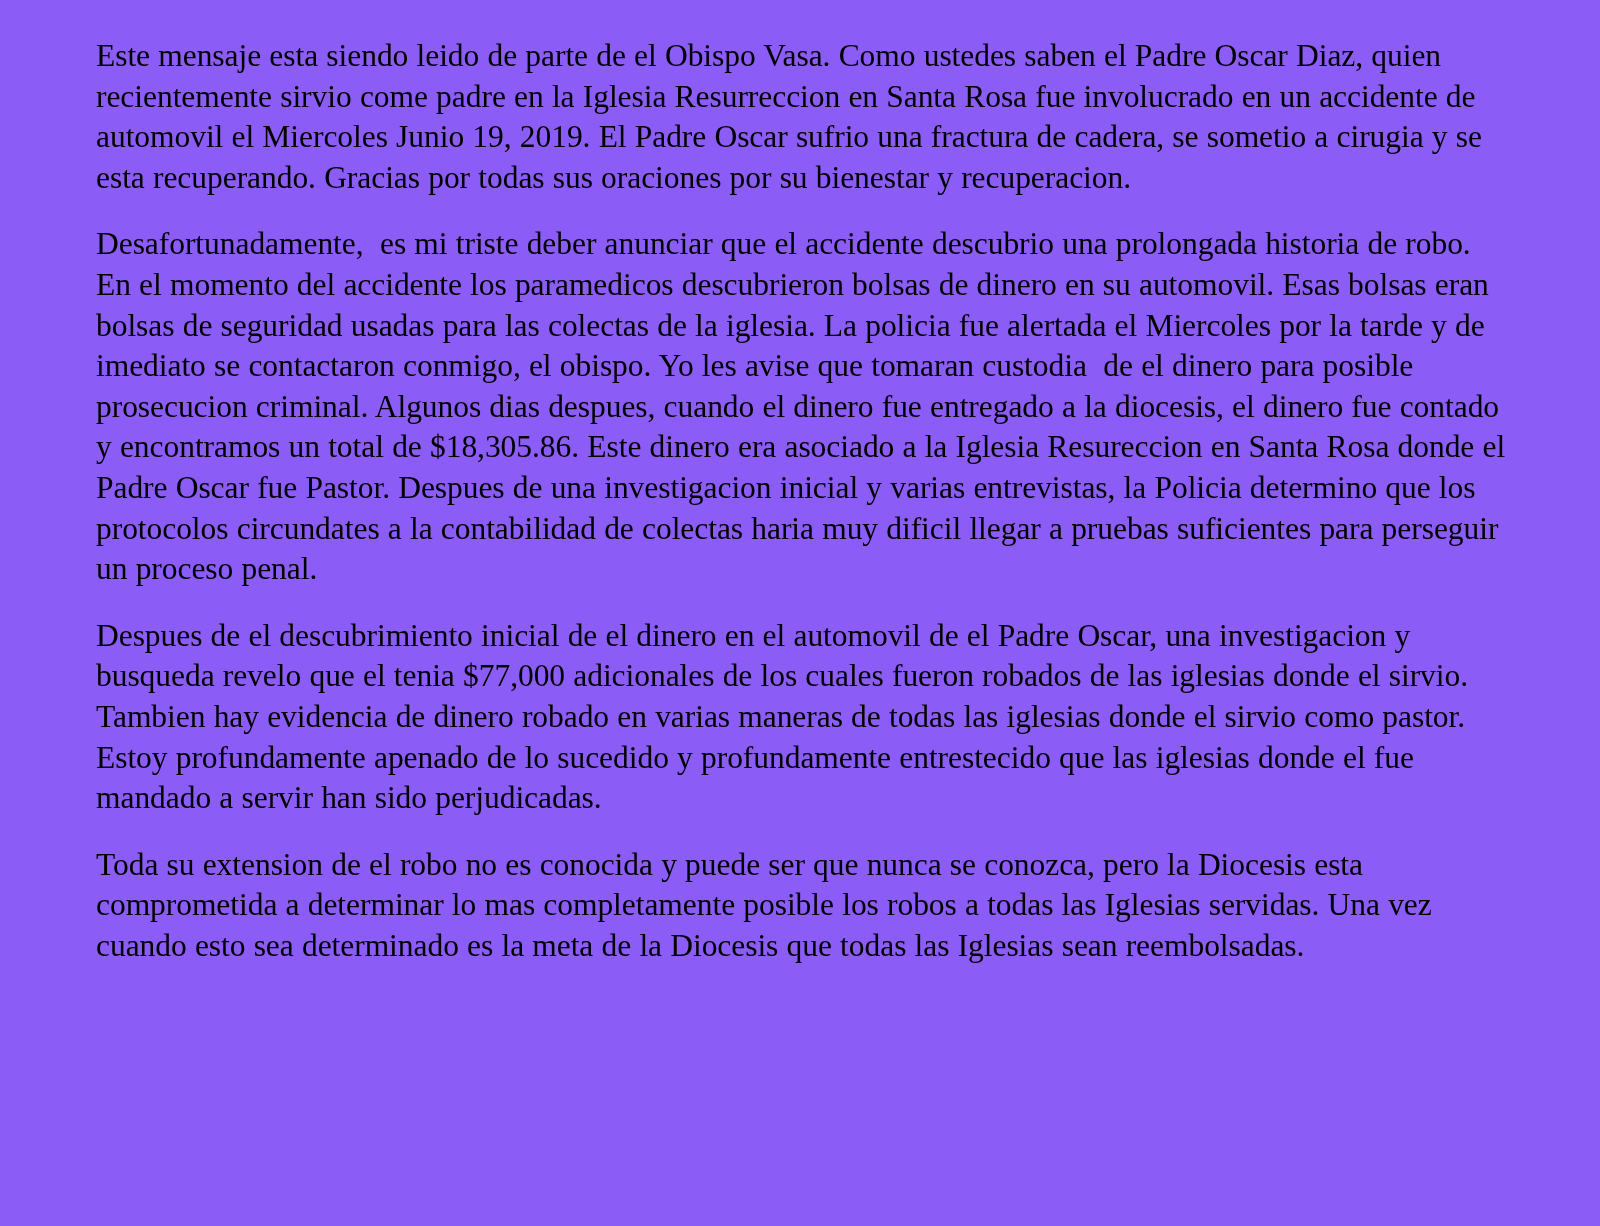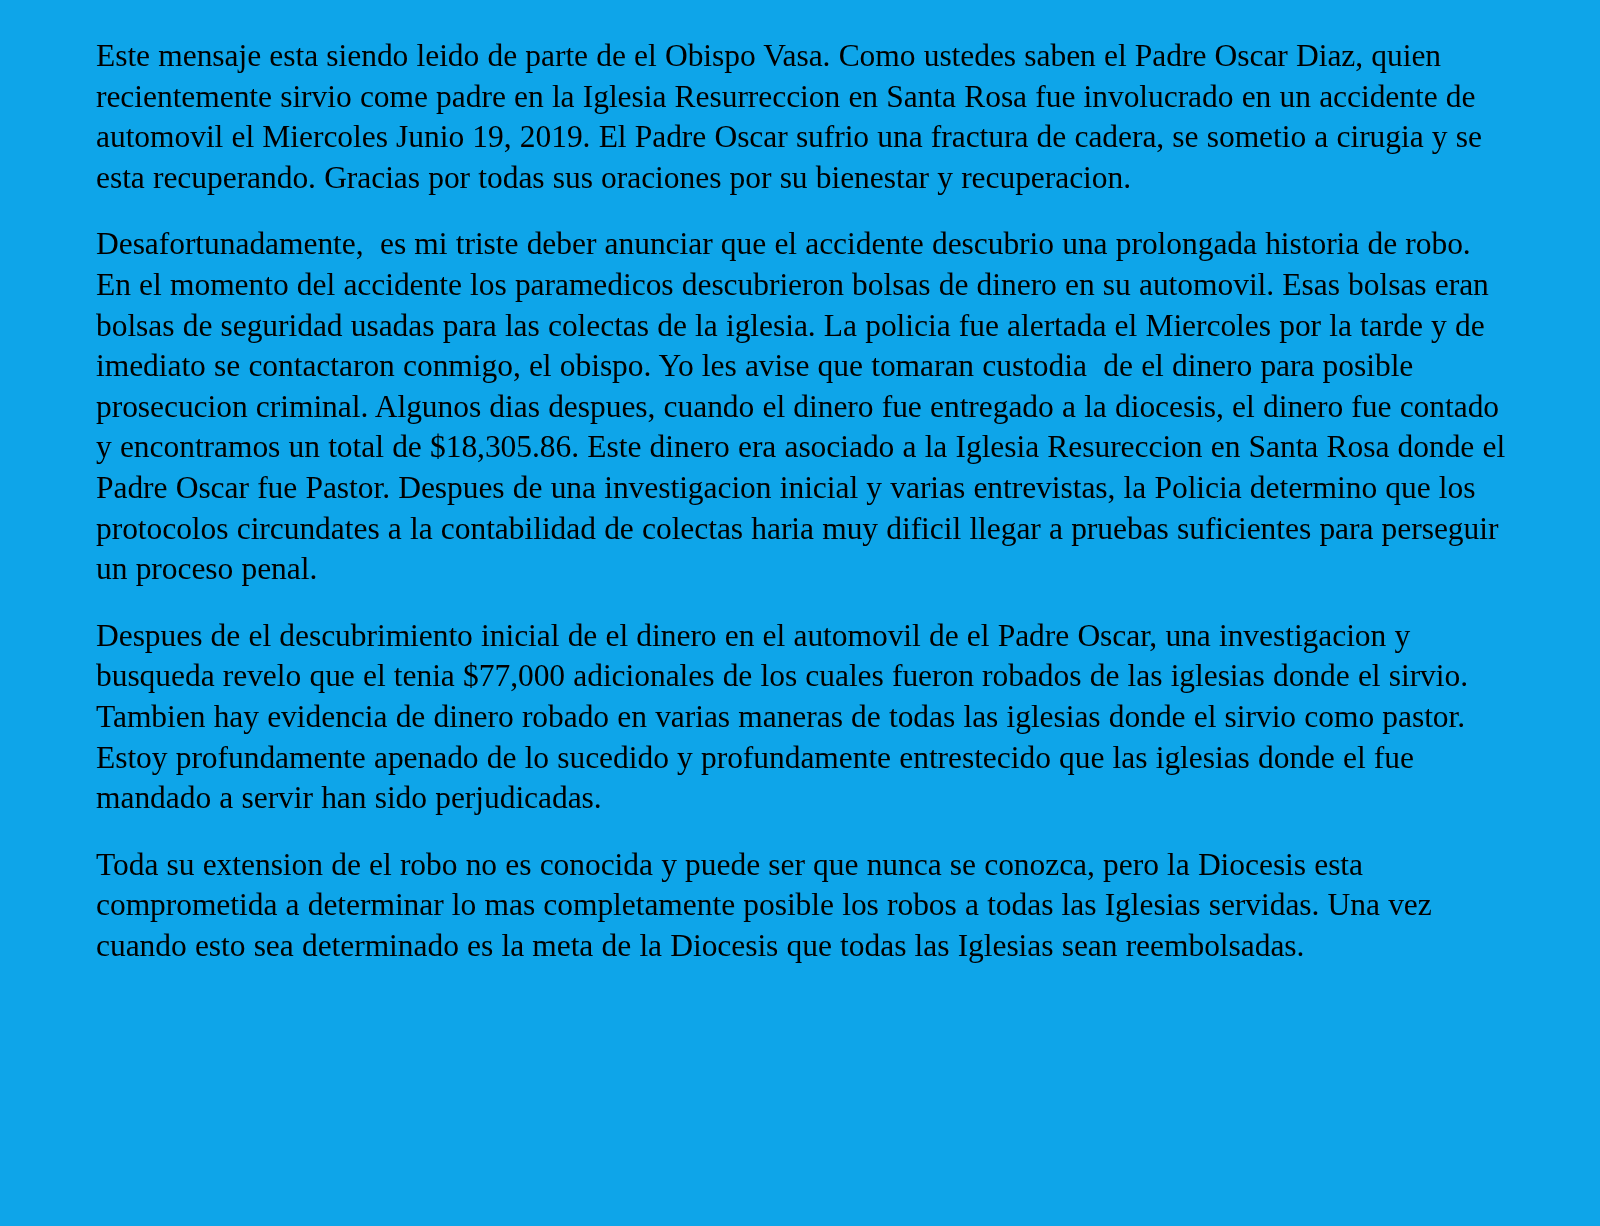--- a/index.html
+++ b/index.html
@@ -13,21 +13,21 @@
     font-family: "Liberation Serif", "DejaVu Serif", serif;
     color: #000000;
     -webkit-font-smoothing: antialiased;
   }
 
   .page {
     position: relative;
     width: 1600px;
     height: 1226px;
     margin: 0 auto;
-    background: #0ea5e9;
+    background: #8b5cf6;
     box-sizing: border-box;
     overflow: hidden;
   }
 
   .doc-body {
     position: absolute;
     left: 96px;
     top: 36px;
     width: 1412px;
   }

